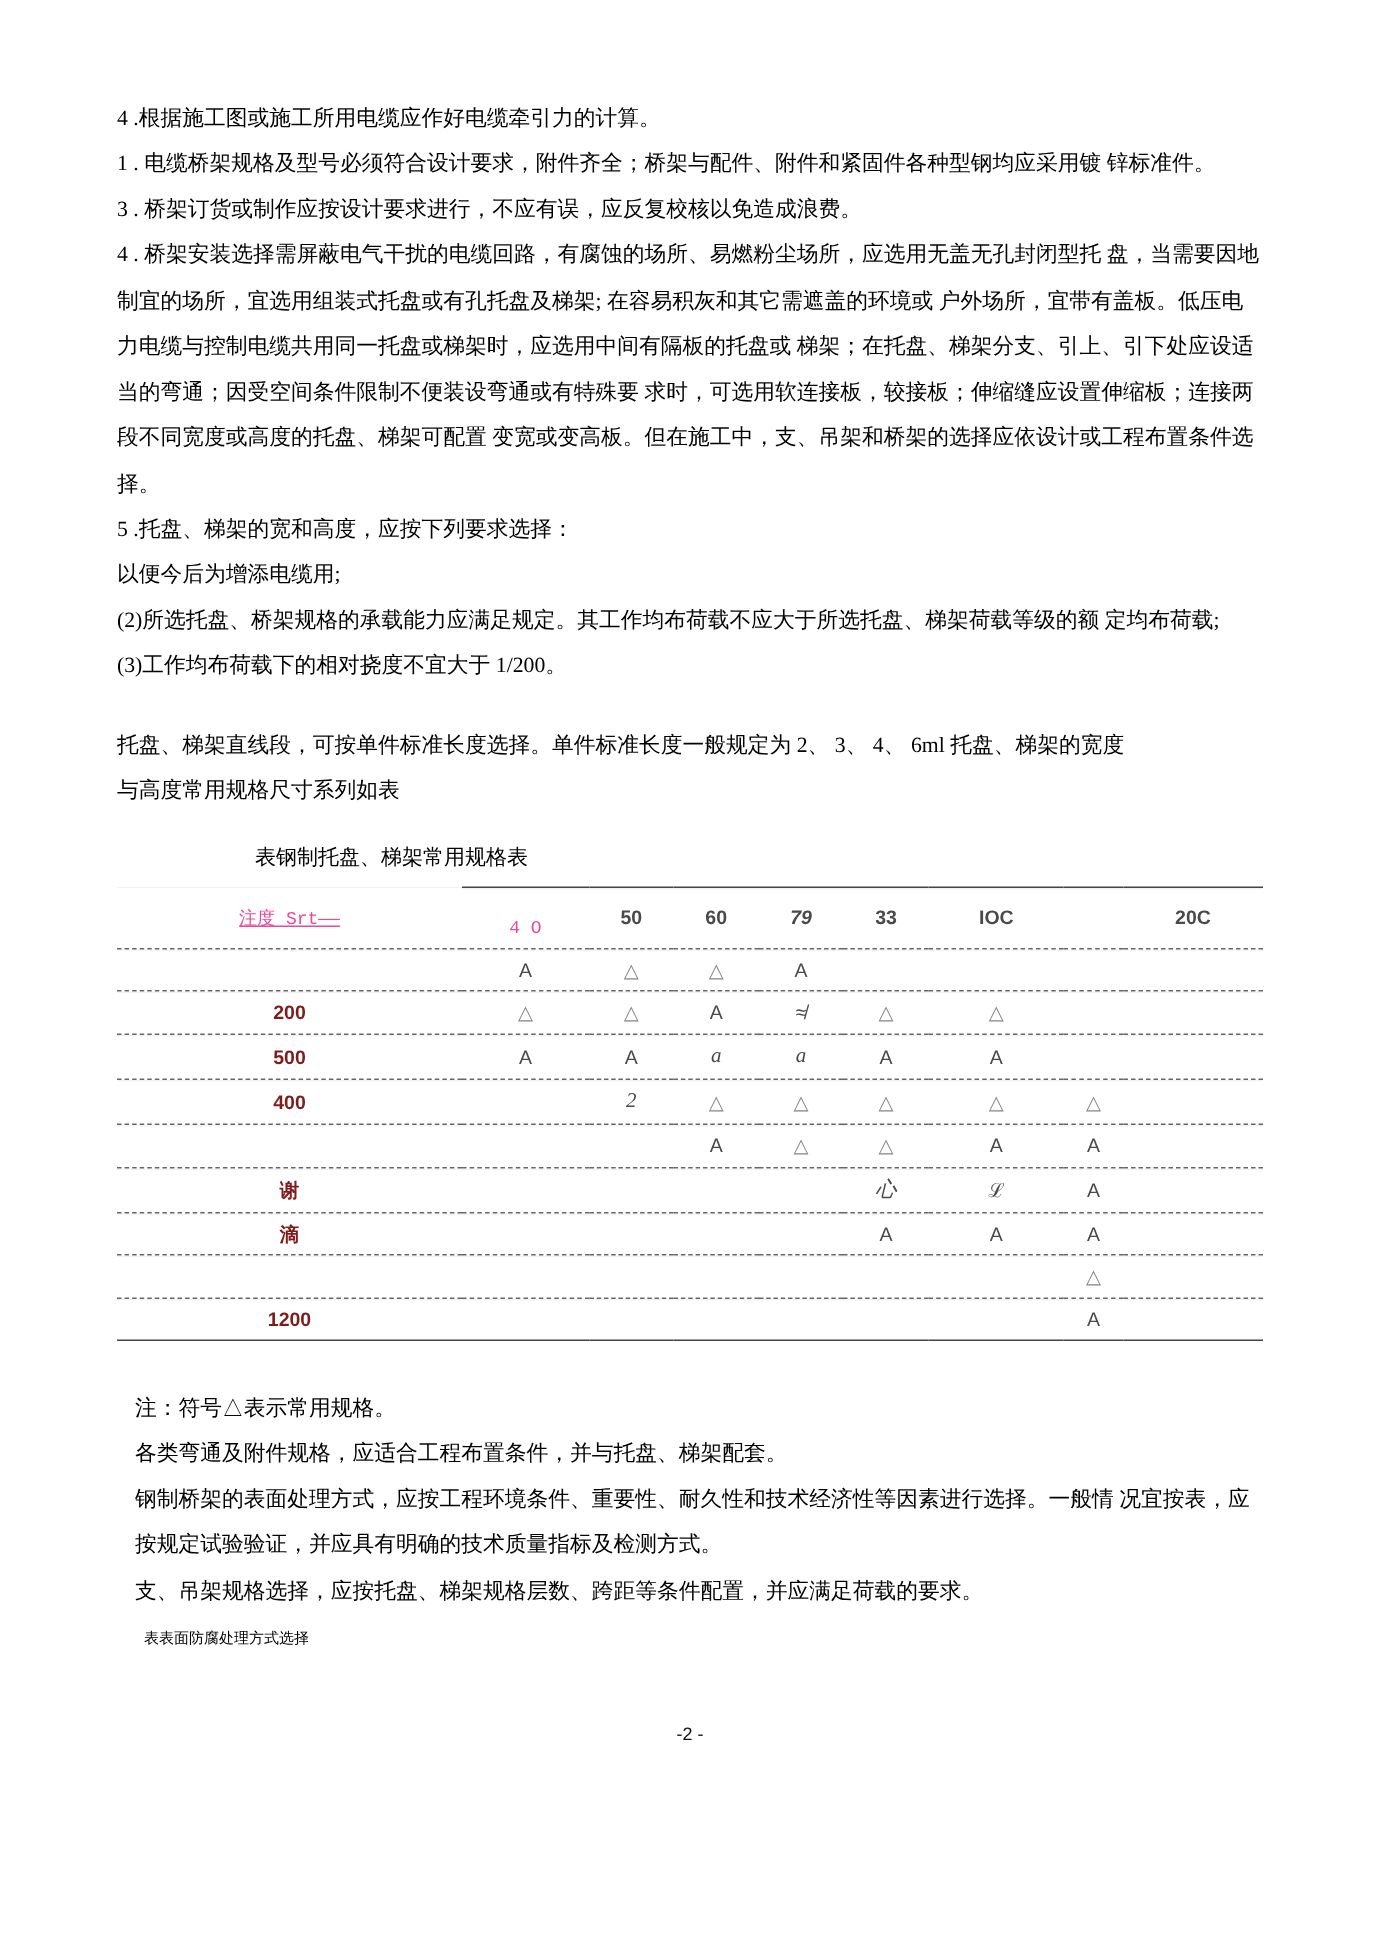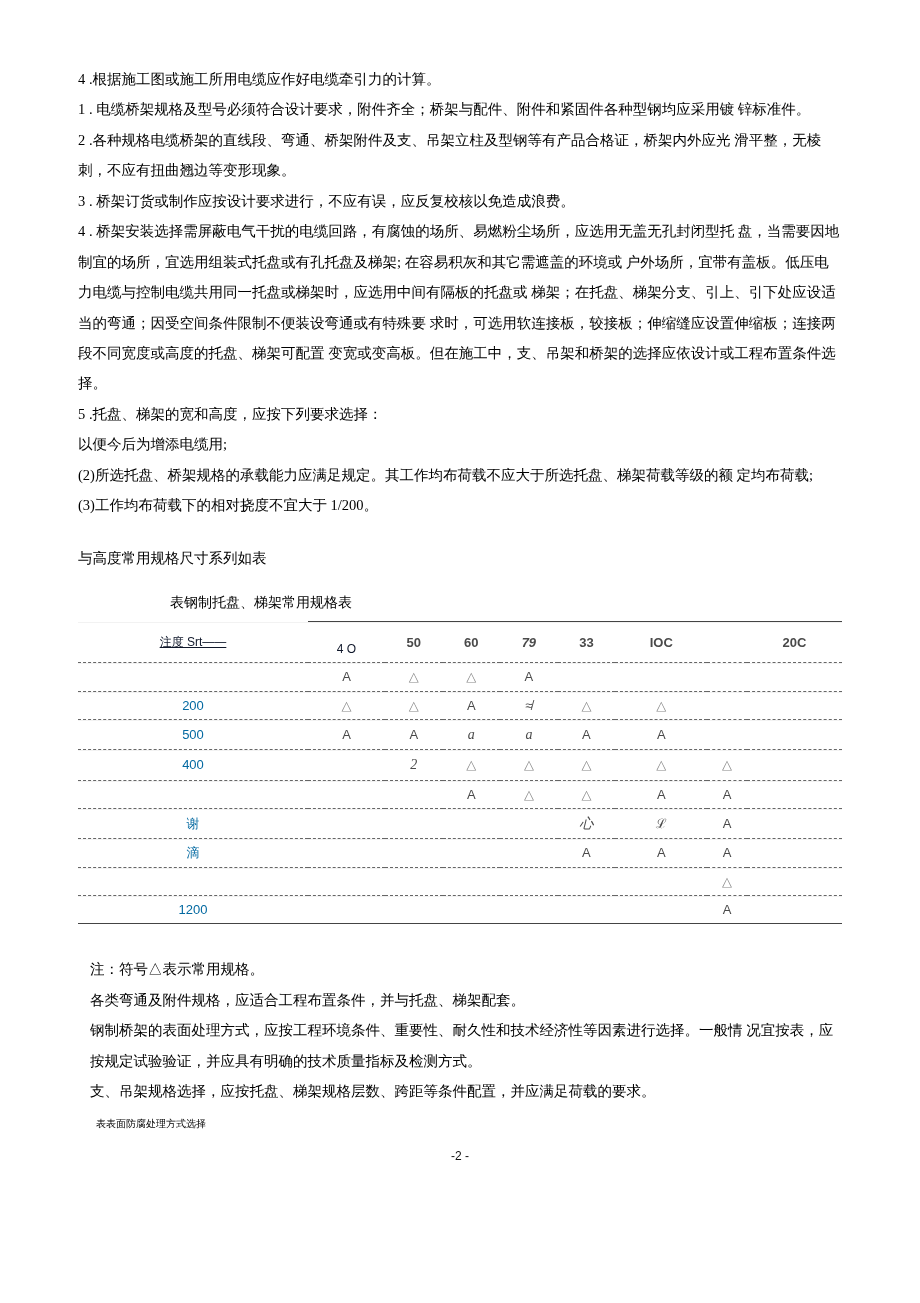--- a/index.html
+++ b/index.html
@@ -44,29 +44,29 @@
     table.spec tr.header td, table.spec tr.header th {
       border-top: 1px solid #444;
       height: 40px;
       font-weight: bold;
       font-size: 13px;
     }
     table.spec tr.header td:first-child, table.spec tr.header th:first-child { border-top: none; }
     table.spec tr:last-child td { border-bottom: 1px solid #444; }
     table.spec td:first-child {
       width: 230px;
-      font-weight: normal;
-      color: #0369a1;
+      font-weight: bold;
+      color: #7f1d1d;
     }
     table.spec .rowlabel { font-family: "SimSun","宋体",serif; font-weight: normal; font-size: 13px; }
     table.spec .rowbold { font-weight: bold; font-family: Arial, sans-serif; }
     .header-left {
-      font-family: Liberation Sans, sans-serif;
+      font-family: Liberation Mono, monospace;
       font-size: 12px;
-      color: #0f172a;
+      color: #ec4899;
       font-weight: normal;
     }
     .underline { text-decoration: underline; }
     .notes { margin-top: 30px; }
     .notes .para { margin-bottom: 0; margin-left: 12px; }
     .caption2 {
       font-size: 10px;
       margin-left: 18px;
       margin-top: 6px;
     }
@@ -83,28 +83,28 @@
     }
     .italic-a { font-style: italic; font-family: Georgia, serif; font-size: 14px; }
     .tri { color: #888; }
   </style>
 </head>
 <body>
 
 <div>
   <p class="para">4 .根据施工图或施工所用电缆应作好电缆牵引力的计算。</p>
   <p class="para">1 . 电缆桥架规格及型号必须符合设计要求，附件齐全；桥架与配件、附件和紧固件各种型钢均应采用镀  锌标准件。</p>
-  <p class="para">2 .各种规格电缆桥架的直线段、弯通、桥架附件及支、吊架立柱及型钢等有产品合格证，桥架内外应光 滑平整，无棱刺，不应有扭曲翘边等变形现象。</p>
   <p class="para">3 . 桥架订货或制作应按设计要求进行，不应有误，应反复校核以免造成浪费。</p>
   <p class="para">4 . 桥架安装选择需屏蔽电气干扰的电缆回路，有腐蚀的场所、易燃粉尘场所，应选用无盖无孔封闭型托  盘，当需要因地制宜的场所，宜选用组装式托盘或有孔托盘及梯架; 在容易积灰和其它需遮盖的环境或  户外场所，宜带有盖板。低压电力电缆与控制电缆共用同一托盘或梯架时，应选用中间有隔板的托盘或 梯架；在托盘、梯架分支、引上、引下处应设适当的弯通；因受空间条件限制不便装设弯通或有特殊要 求时，可选用软连接板，较接板；伸缩缝应设置伸缩板；连接两段不同宽度或高度的托盘、梯架可配置 变宽或变高板。但在施工中，支、吊架和桥架的选择应依设计或工程布置条件选择。</p>
   <p class="para">5 .托盘、梯架的宽和高度，应按下列要求选择：</p>
   <p class="para">以便今后为增添电缆用;</p>
   <p class="para">(2)所选托盘、桥架规格的承载能力应满足规定。其工作均布荷载不应大于所选托盘、梯架荷载等级的额  定均布荷载;</p>
   <p class="para">(3)工作均布荷载下的相对挠度不宜大于 1/200。</p>
   <div class="gap"></div>
+  <p class="para">托盘、梯架直线段，可按单件标准长度选择。单件标准长度一般规定为 2、 3、 4、 6ml 托盘、梯架的宽度</p>
   <p class="para">与高度常用规格尺寸系列如表</p>
 </div>
 
 <div class="caption">表钢制托盘、梯架常用规格表</div>
 
 <table class="spec">
   <colgroup>
     <col style="width:230px">
     <col>
       <col>

